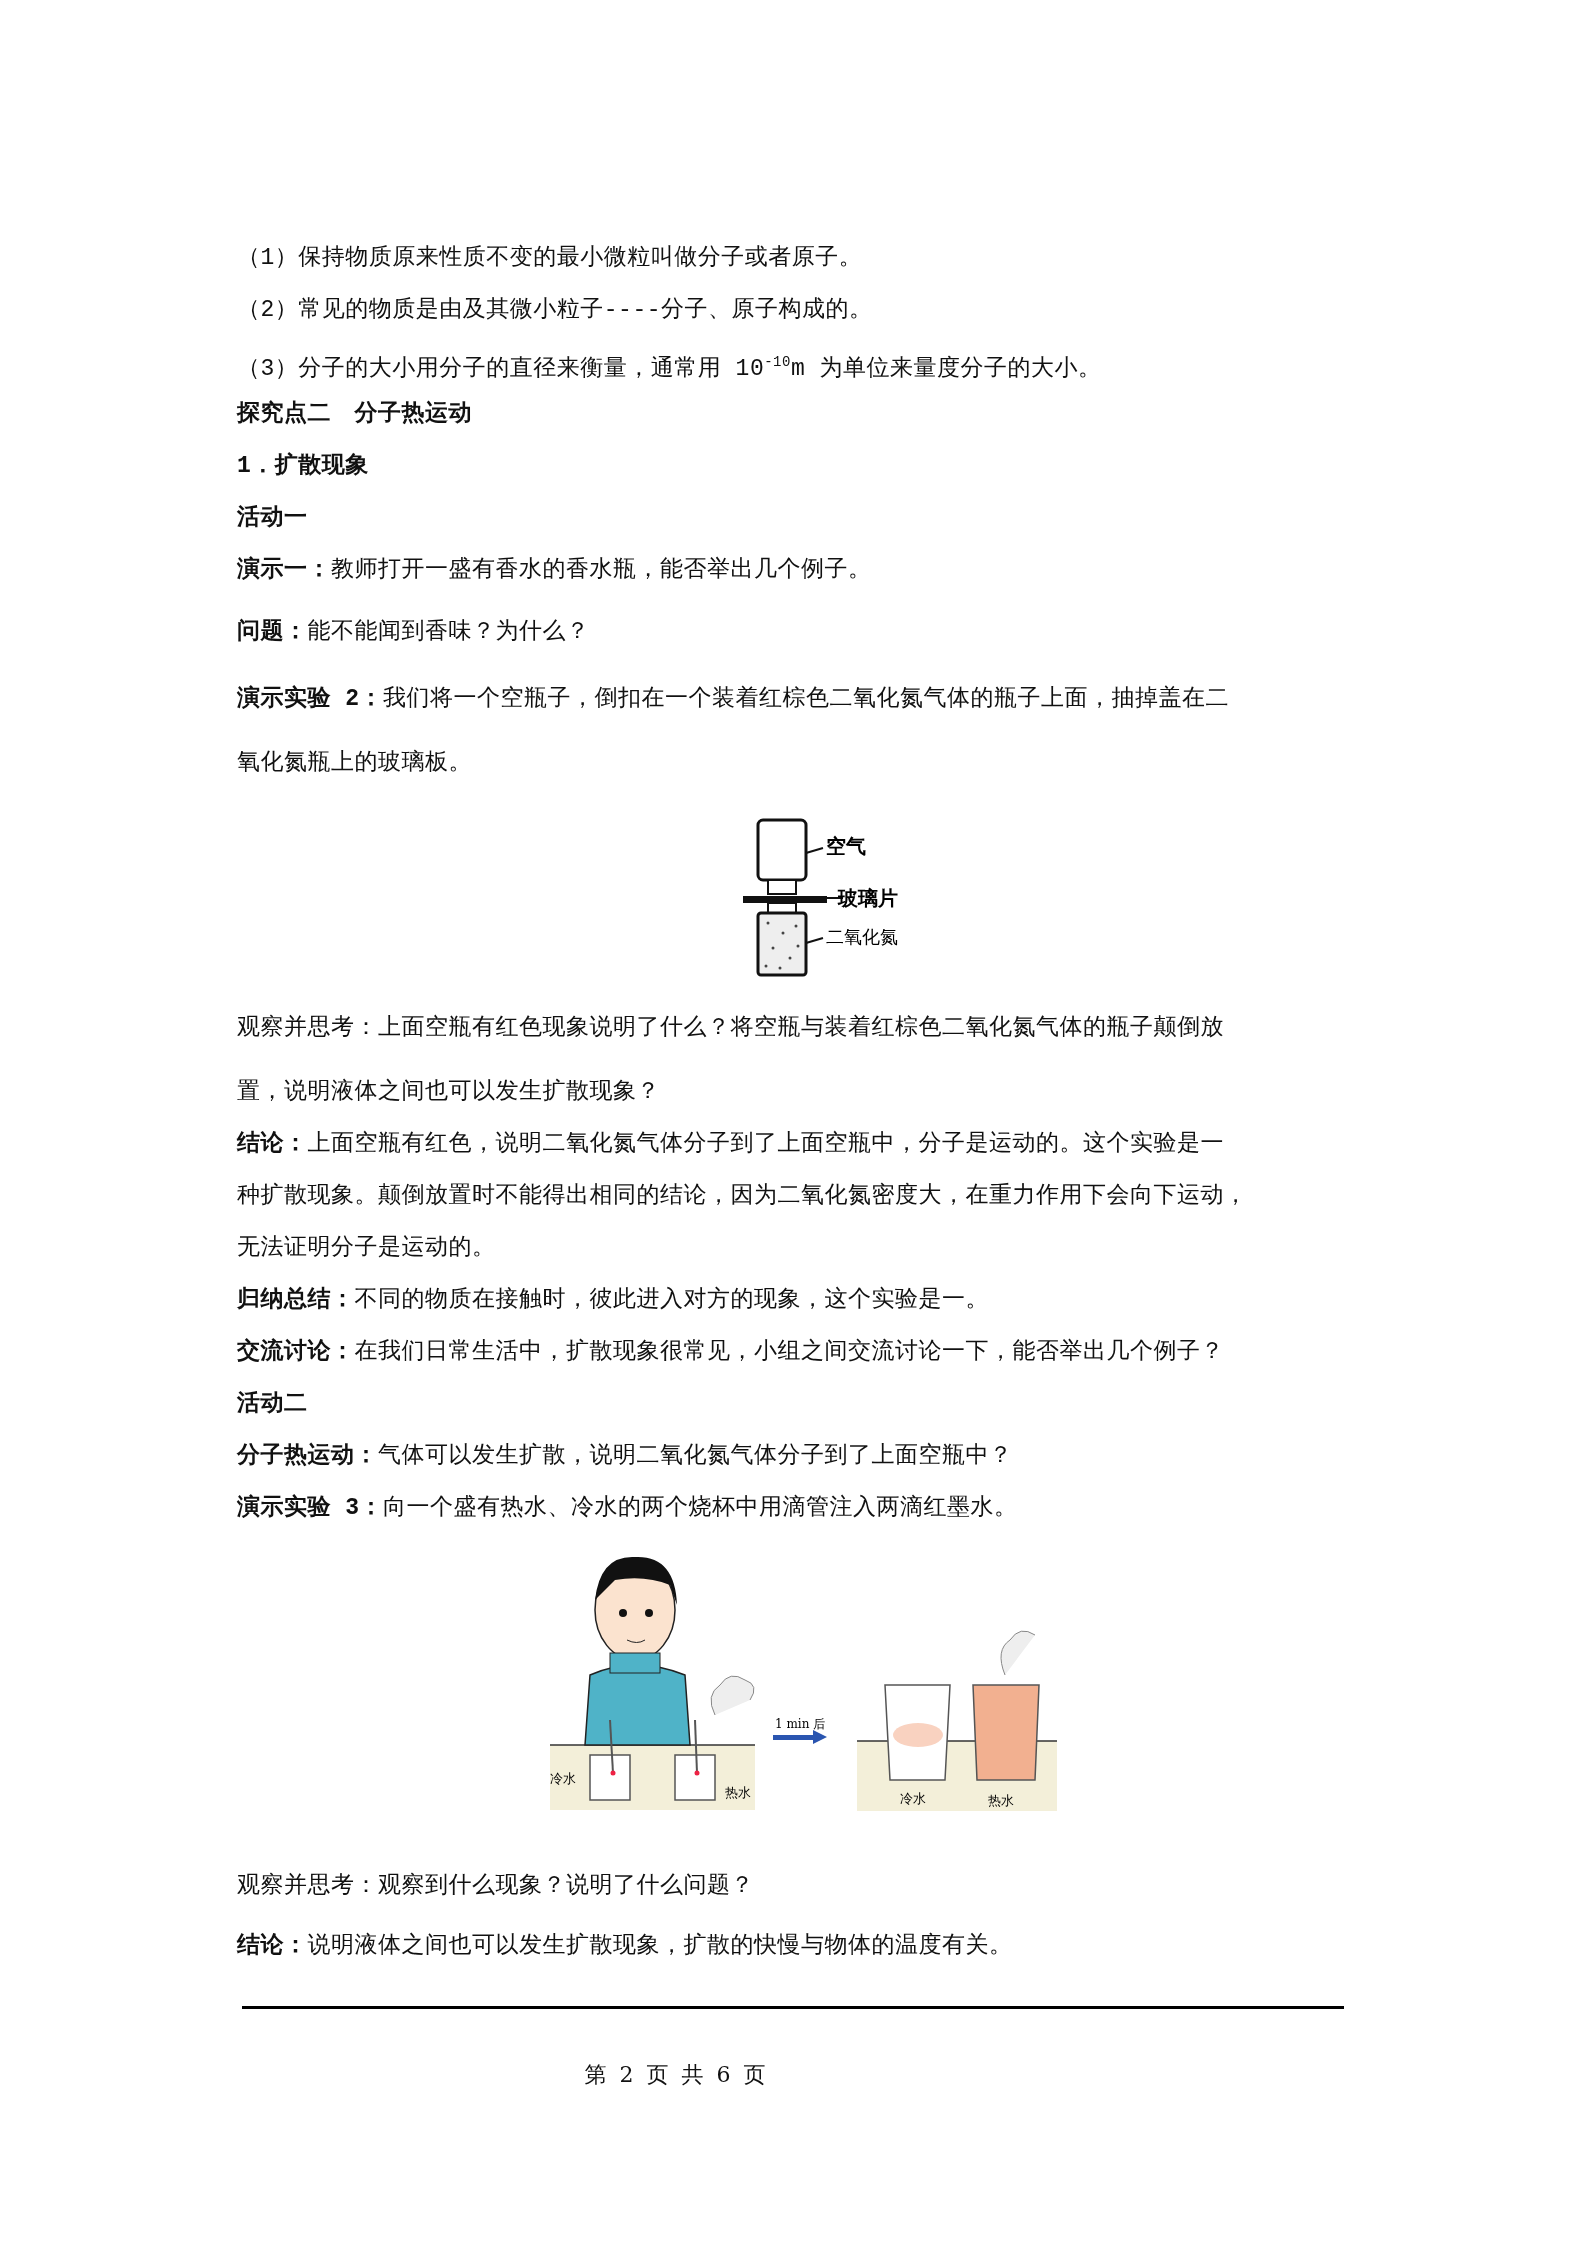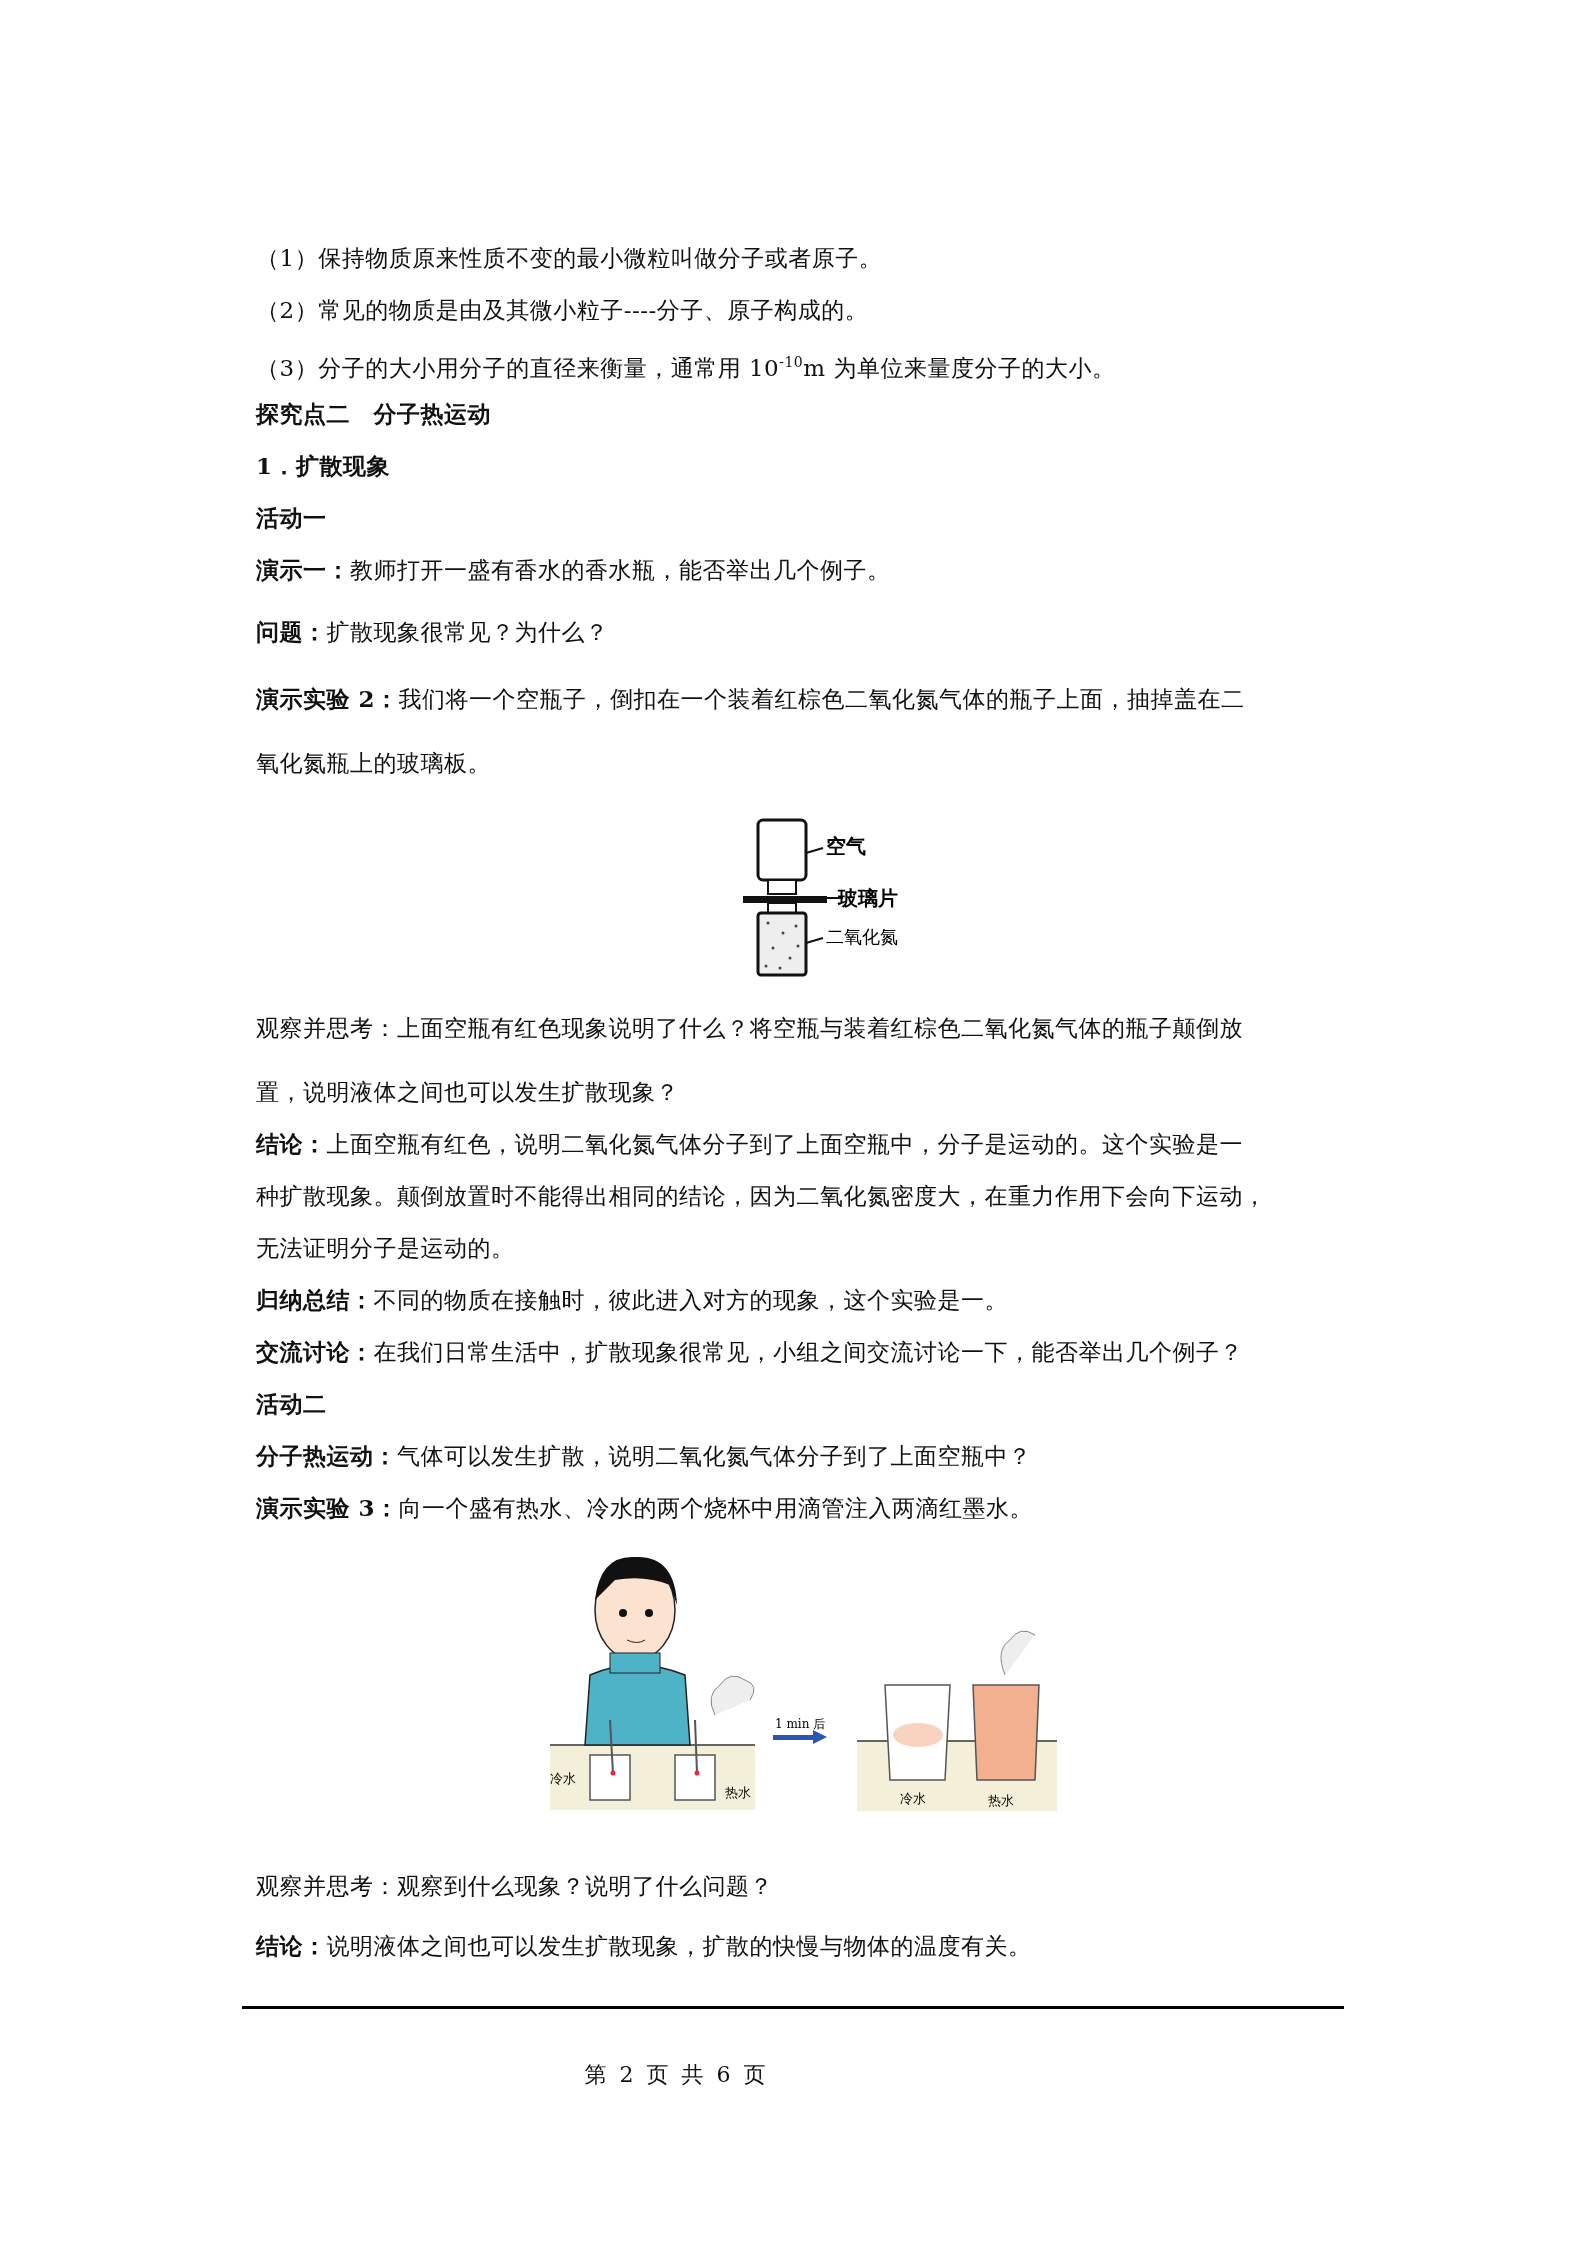--- a/index.html
+++ b/index.html
@@ -1,37 +1,37 @@
 <!DOCTYPE html>
 <html><head>
 <meta charset="utf-8">
 <style>
   html, body { margin: 0; padding: 0; background: #ffffff; }
   body { width: 1587px; height: 2245px; position: relative; overflow: hidden;
          font-family: "DejaVu Serif", "Liberation Serif", serif; color: #111; }
-  .line { position: absolute; left: 256px; font-size: 23px; line-height: 30px; white-space: nowrap; letter-spacing: 0.5px; }
+  .line { position: absolute; left: 237px; font-size: 23px; line-height: 30px; white-space: nowrap; letter-spacing: 0.5px; font-family: Liberation Mono, monospace; }
   .b { font-weight: bold; }
   sup { font-size: 14px; vertical-align: 9px; }
   .fig1 { position: absolute; left: 738px; top: 808px; width: 200px; height: 175px; }
   .fig2 { position: absolute; left: 545px; top: 1545px; width: 515px; height: 270px; }
   .rule { position: absolute; left: 242px; top: 2006px; width: 1102px; height: 3px; background: #000; }
   .footer { position: absolute; left: 0; width: 1350px; top: 2060px; text-align: center; font-size: 22px; word-spacing: 6px; }
 </style>
 </head>
 <body>
 
 <div>
   <div class="line" style="top:243px">（1）保持物质原来性质不变的最小微粒叫做分子或者原子。</div>
   <div class="line" style="top:295px">（2）常见的物质是由及其微小粒子----分子、原子构成的。</div>
   <div class="line" style="top:347px"><span>（3）分子的大小用分子的直径来衡量，通常用 10</span><sup>-10</sup><span>m 为单位来量度分子的大小。</span></div>
   <div class="line b" style="top:399px">探究点二　分子热运动</div>
   <div class="line b" style="top:451px">1．扩散现象</div>
   <div class="line b" style="top:503px">活动一</div>
   <div class="line" style="top:555px"><span class="b">演示一：</span><span>教师打开一盛有香水的香水瓶，能否举出几个例子。</span></div>
-  <div class="line" style="top:617px"><span class="b">问题：</span><span>扩散现象很常见？为什么？</span></div>
+  <div class="line" style="top:617px"><span class="b">问题：</span><span>能不能闻到香味？为什么？</span></div>
   <div class="line" style="top:684px"><span class="b">演示实验 2：</span><span>我们将一个空瓶子，倒扣在一个装着红棕色二氧化氮气体的瓶子上面，抽掉盖在二</span></div>
   <div class="line" style="top:748px">氧化氮瓶上的玻璃板。</div>
 
   <svg class="fig1" viewBox="0 0 200 175">
     <rect x="20" y="12" width="48" height="60" rx="5" fill="#fff" stroke="#111" stroke-width="3"></rect>
     <rect x="30" y="72" width="28" height="14" fill="#fff" stroke="#111" stroke-width="2"></rect>
     <rect x="5" y="88" width="84" height="7" fill="#111"></rect>
     <rect x="30" y="95" width="28" height="10" fill="#fff" stroke="#111" stroke-width="2"></rect>
     <rect x="20" y="105" width="48" height="62" rx="3" fill="#eee" stroke="#111" stroke-width="3"></rect>
     <g fill="#444">

